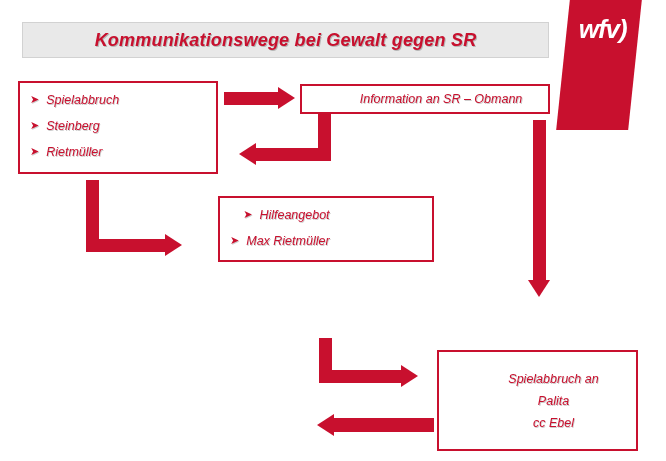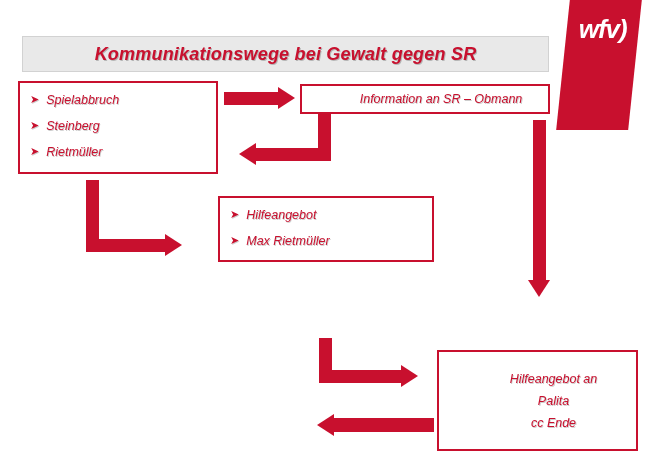--- a/index.html
+++ b/index.html
@@ -43,21 +43,21 @@
     font-style: italic;
     font-size: 26px;
     letter-spacing: -1px;
     transform: skewX(6deg);
   }
 
   
   .title-bar {
     position: absolute;
     left: 22px;
-    top: 36px;
+    top: 22px;
     width: 525px;
     height: 34px;
     background: #e9e9e9;
     border: 1px solid #d2d2d2;
   }
   .title-text {
     position: absolute;
     left: 0;
     top: 0;
     width: 525px;
@@ -120,21 +120,21 @@
   }
   .centered-lines .line {
     display: block;
     text-align: center;
     margin: 4px 0;
   }
 
   
   #box-issues   { left: 18px;  top: 81px;  width: 200px; height: 93px; }
   #box-info-sr  { left: 300px; top: 84px;  width: 250px; height: 30px; }
-  #box-help     { left: 218px; top: 196px; width: 216px; height: 66px; }
+  #box-help     { left: 218px; top: 196px; width: 216px; height: 66px; text-align: right; }
   #box-florian  { left: 72px;  top: 338px; width: 213px; height: 113px; }
   #box-info-pal { left: 437px; top: 350px; width: 201px; height: 101px; }
 
   
   .arrow-line {
     position: absolute;
     background: #c8102e;
   }
   .arrow-head {
     position: absolute;
@@ -187,23 +187,23 @@
   <div class="box" id="box-help">
     <div class="bullet-list">
       <span class="line">Hilfeangebot</span>
       <span class="line">Max Rietmüller</span>
     </div>
   </div>
 
 
   <div class="box" id="box-info-pal">
     <div class="centered-lines">
-      <span class="line">Hilfeangebot an</span>
+      <span class="line">Spielabbruch an</span>
       <span class="line">Palita</span>
-      <span class="line">cc Ende</span>
+      <span class="line">cc Ebel</span>
     </div>
   </div>
 
   <div class="arrow-line" style="left:224px; top:92px; width:54px; height:13px;"></div>
   <div class="arrow-head head-right" style="left:278px; top:87px;"></div>
 
   <div class="arrow-line" style="left:318px; top:114px; width:13px; height:47px;"></div>
   <div class="arrow-line" style="left:256px; top:148px; width:75px; height:13px;"></div>
   <div class="arrow-head head-left" style="left:239px; top:143px;"></div>
 

